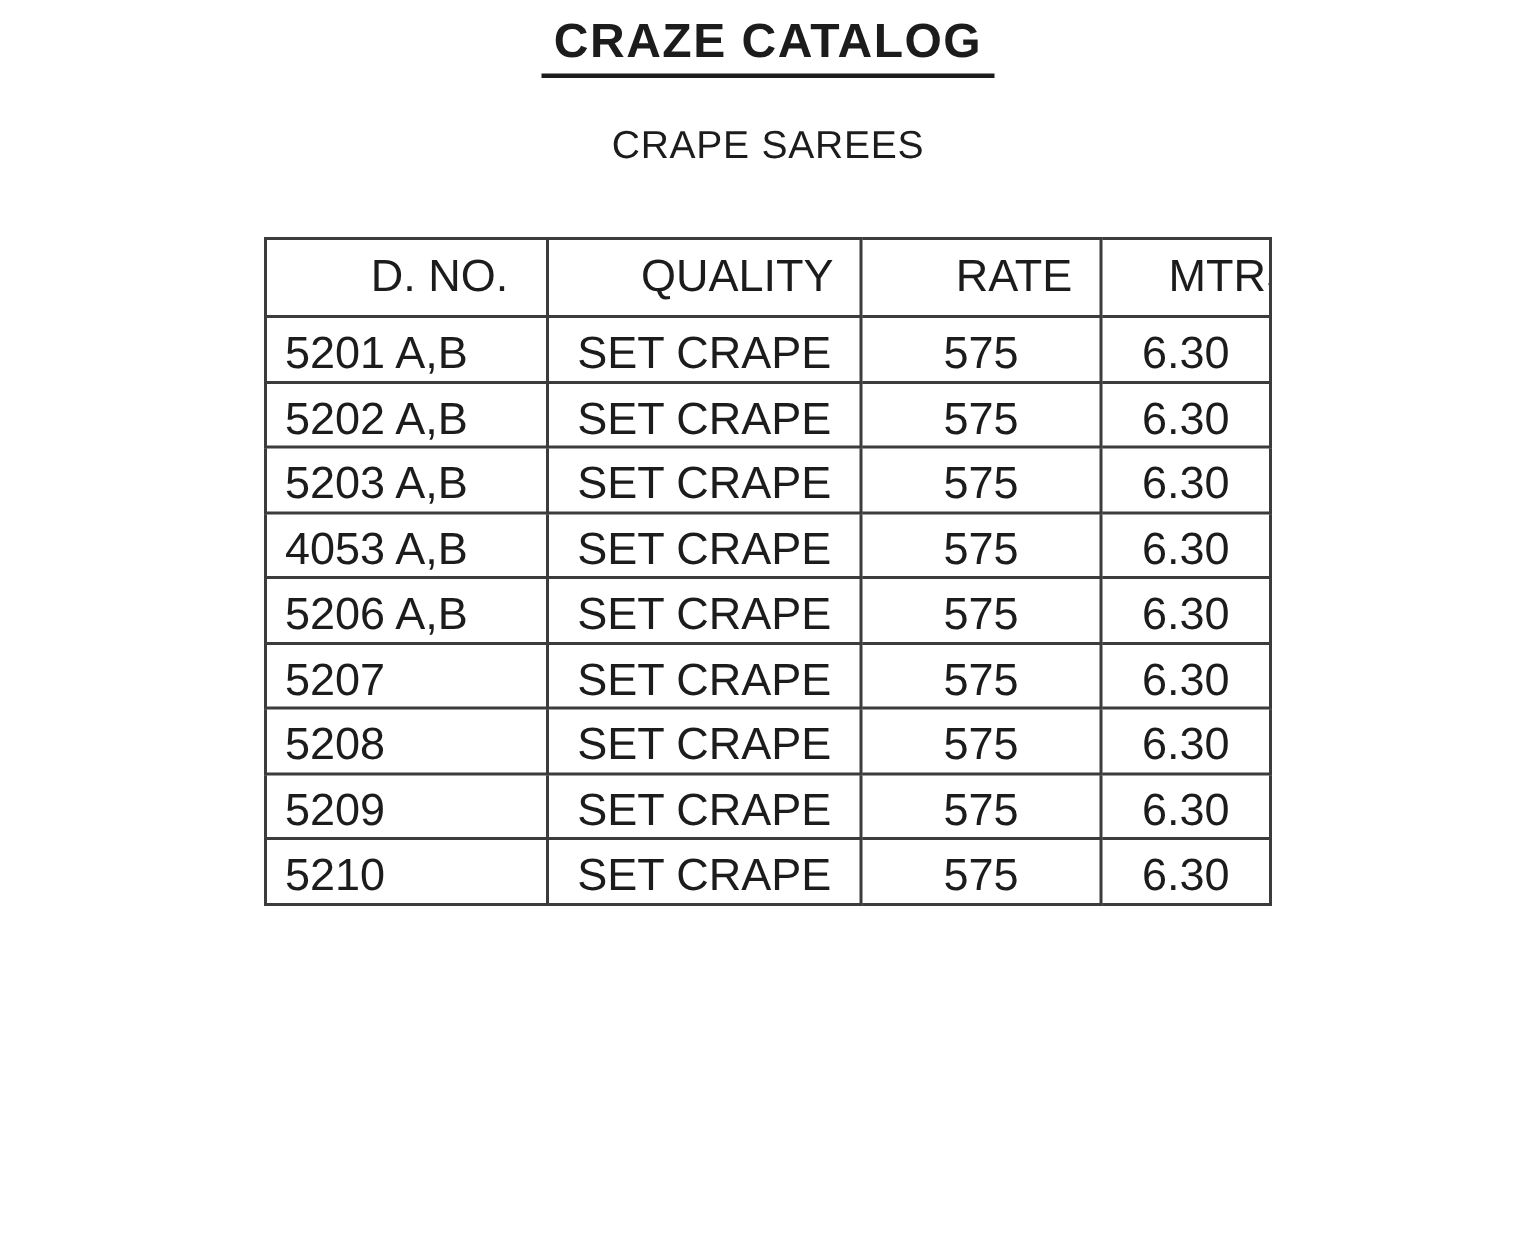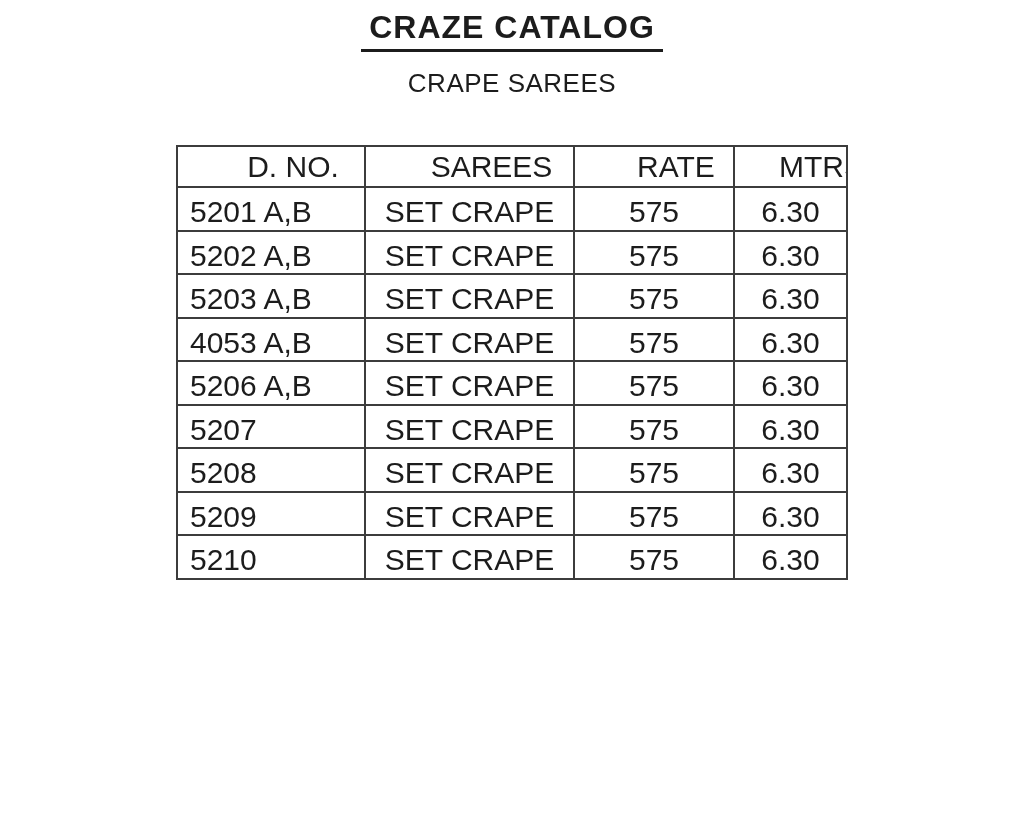--- a/index.html
+++ b/index.html
@@ -24,21 +24,21 @@
     display:inline-block;
     font-size:32px;
     font-weight:600;
     letter-spacing:1px;
     line-height:1.1;
     padding:0 8px 4px 8px;
     border-bottom:3px solid var(--text-color);
     white-space:nowrap;
   }
   .subtitle{
-    margin-top:16px;
+    margin-top:29px;
     font-size:26px;
     font-weight:500;
     letter-spacing:0.5px;
   }
   table.catalog{
     margin:46px auto 0 auto;
     border-collapse:collapse;
     table-layout:fixed;
     width:670px;
     background:var(--bg-color);
@@ -49,21 +49,21 @@
   table.catalog col:nth-child(4){width:113px;}
   table.catalog th,
   table.catalog td{
     border:2px solid var(--border-color);
     font-size:30px;
     font-weight:normal;
     overflow:hidden;
     white-space:nowrap;
   }
   table.catalog th{
-    height:41px;
+    height:52px;
     text-align:center;
     vertical-align:middle;
     font-weight:normal;
     padding-left:44px;
   }
   table.catalog td{
     height:40px;
     vertical-align:top;
     padding-top:7px;
     text-align:center;
@@ -85,21 +85,21 @@
   <table class="catalog">
     <colgroup>
         <col>
         <col>
         <col>
         <col>
       </colgroup>
     <thead>
       <tr>
           <th>D. NO.</th>
-          <th>SAREES</th>
+          <th>QUALITY</th>
           <th>RATE</th>
           <th>MTRS.</th>
         </tr>
     </thead>
     <tbody>
         <tr>
           <td class="col-0">5201 A,B</td>
           <td class="col-1">SET CRAPE</td>
           <td class="col-2">575</td>
           <td class="col-3">6.30</td>

